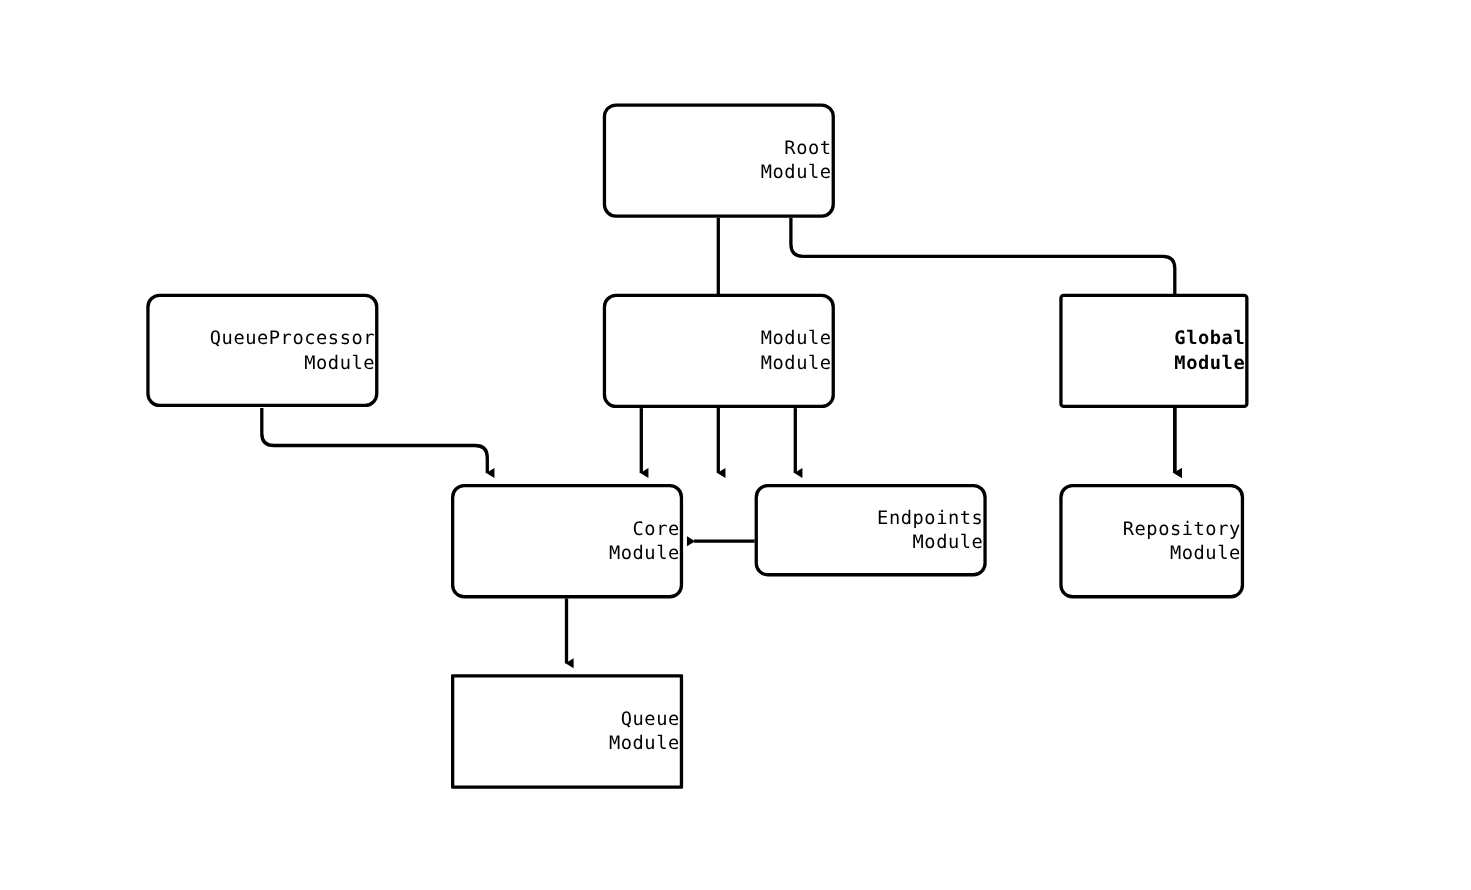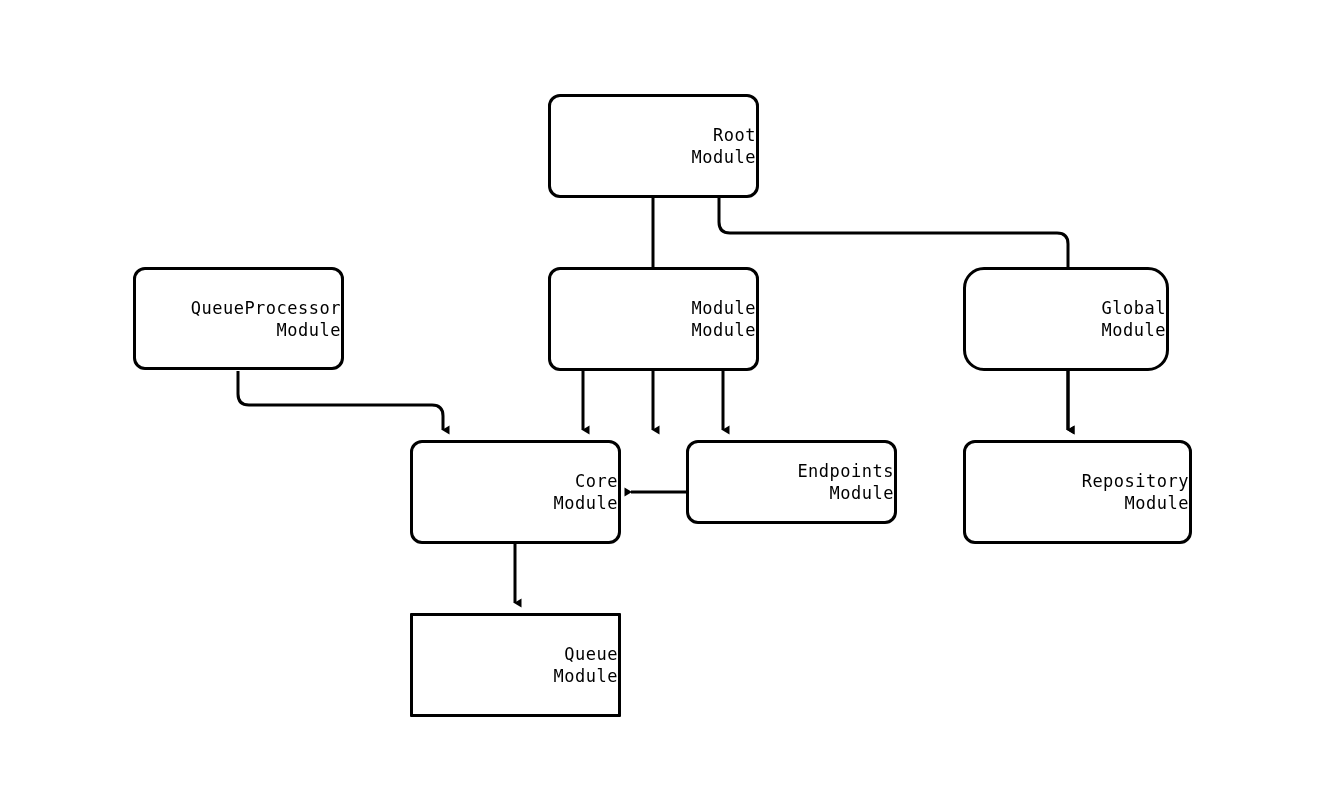--- a/index.html
+++ b/index.html
@@ -93,36 +93,36 @@
   <div class="node" style="left: 133px; top: 267px; width: 211px; height: 103px; border-width: 3px; border-color: rgb(0, 0, 0); border-radius: 12px;">
     <div class="node-line">QueueProcessor</div>
     <div class="node-line">Module</div>
   </div>
 
   <div class="node" style="left: 548px; top: 267px; width: 211px; height: 104px; border-width: 3px; border-color: rgb(0, 0, 0); border-radius: 12px;">
     <div class="node-line">Module</div>
     <div class="node-line">Module</div>
   </div>
 
-  <div class="node" style="left: 963px; top: 267px; width: 206px; height: 104px; border-width: 3px; border-color: rgb(0, 0, 0); border-radius: 21px;">
+  <div class="node" style="left: 963px; top: 267px; width: 172px; height: 104px; border-width: 3px; border-color: rgb(0, 0, 0); border-radius: 4px; font-weight: bold;">
     <div class="node-line">Global</div>
     <div class="node-line">Module</div>
   </div>
 
   <div class="node" style="left: 410px; top: 440px; width: 211px; height: 104px; border-width: 3px; border-color: rgb(0, 0, 0); border-radius: 12px;">
     <div class="node-line">Core</div>
     <div class="node-line">Module</div>
   </div>
 
   <div class="node" style="left: 686px; top: 440px; width: 211px; height: 84px; border-width: 3px; border-color: rgb(0, 0, 0); border-radius: 12px;">
     <div class="node-line">Endpoints</div>
     <div class="node-line">Module</div>
   </div>
 
-  <div class="node" style="left: 963px; top: 440px; width: 229px; height: 104px; border-width: 3px; border-color: rgb(0, 0, 0); border-radius: 12px;">
+  <div class="node" style="left: 963px; top: 440px; width: 168px; height: 104px; border-width: 3px; border-color: rgb(0, 0, 0); border-radius: 12px;">
     <div class="node-line">Repository</div>
     <div class="node-line">Module</div>
   </div>
 
   <div class="node" style="left: 410px; top: 613px; width: 211px; height: 104px; border-width: 3px; border-color: rgb(0, 0, 0); border-radius: 1px;">
     <div class="node-line">Queue</div>
     <div class="node-line">Module</div>
   </div>
 
 </div>

